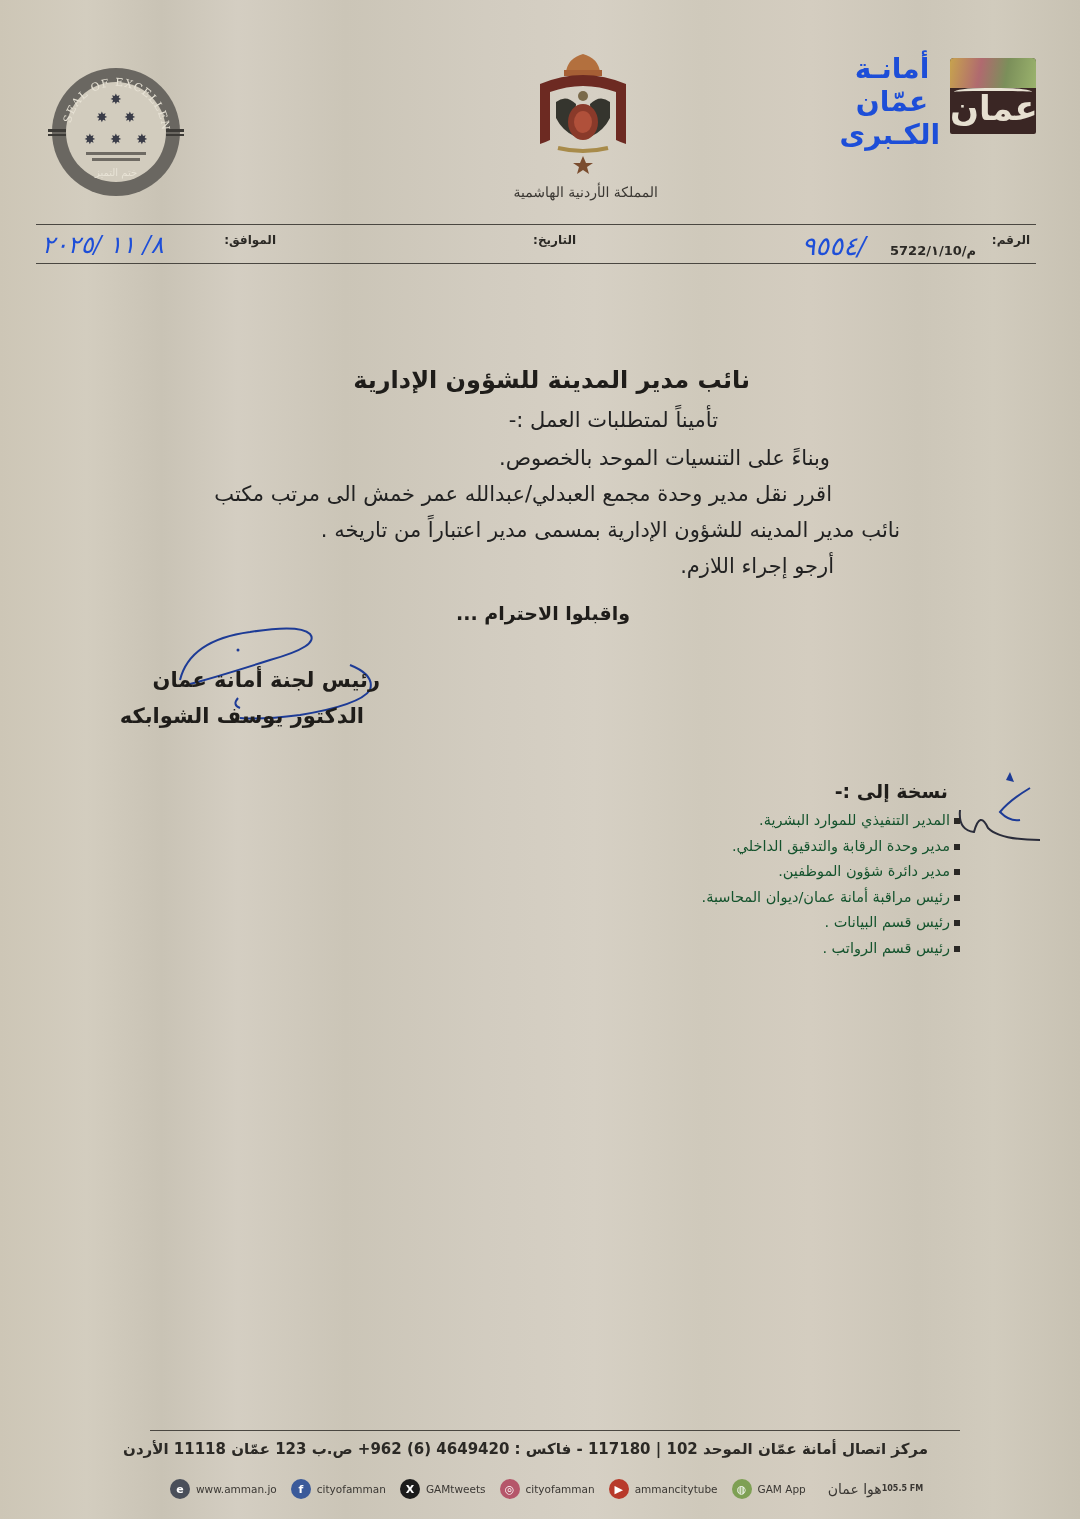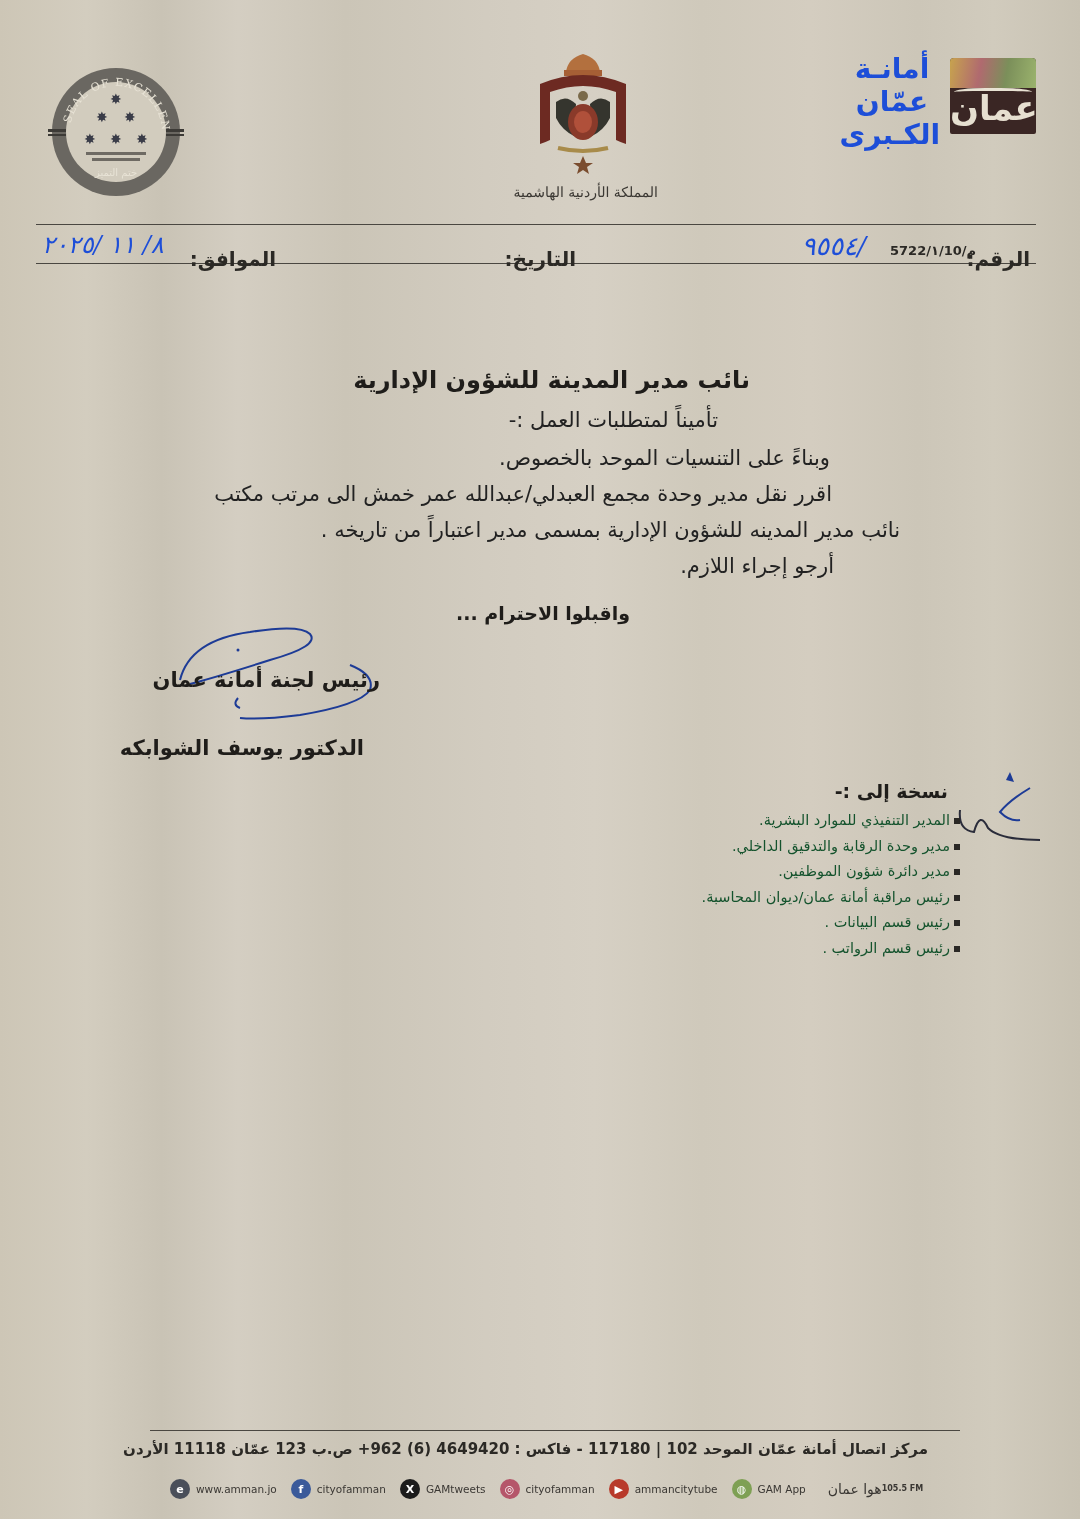--- a/index.html
+++ b/index.html
@@ -43,34 +43,34 @@
     font-size: 14px; color: #3b3833; font-family: "DejaVu Serif", serif; letter-spacing: -0.5px;
   }
 
   .seal { position: absolute; left: 48px; top: 64px; width: 136px; height: 136px; }
 
   
   .ref-bar {
     position: absolute; left: 36px; right: 44px; top: 224px; height: 40px;
     border-top: 1.5px solid #4a4741; border-bottom: 1.5px solid #4a4741;
   }
-  .ref-label { position: absolute; top: 22px; font-size: 20px; font-weight: bold; color: #2b2925; direction: rtl; }
+  .ref-label { position: absolute; top: 8px; font-size: 12px; font-weight: bold; color: #2b2925; direction: rtl; }
   .ref-number { position: absolute; right: 60px; top: 18px; font-size: 13px; font-weight: bold; color: #2b2925; direction: ltr; }
   .hand { color: #1d4ed8; font-family: "DejaVu Serif", serif; font-style: italic; }
   .ref-hand { position: absolute; right: 170px; top: 6px; font-size: 26px; letter-spacing: 2px; }
   .date-hand { position: absolute; left: 6px; top: 6px; font-size: 24px; letter-spacing: 1px; }
   .subject {
     position: absolute; right: 330px; top: 366px; font-size: 24px; font-weight: bold;
     direction: rtl; white-space: nowrap;
   }
   .line { position: absolute; font-size: 21px; direction: rtl; white-space: nowrap; color: #222; }
   .regards { position: absolute; right: 450px; top: 602px; font-size: 19px; font-weight: bold; direction: rtl; white-space: nowrap; }
 
   .signer-title { position: absolute; right: 700px; top: 668px; font-size: 21px; font-weight: bold; direction: rtl; white-space: nowrap; }
-  .signer-name { position: absolute; right: 716px; top: 736px; font-size: 21px; font-weight: bold; direction: rtl; white-space: nowrap; }
+  .signer-name { position: absolute; right: 716px; top: 704px; font-size: 21px; font-weight: bold; direction: rtl; white-space: nowrap; }
   .signature { position: absolute; left: 150px; top: 620px; width: 240px; height: 110px; }
 
   .cc-title { position: absolute; right: 132px; top: 780px; font-size: 19px; font-weight: bold; direction: rtl; white-space: nowrap; }
   .cc-list { position: absolute; right: 120px; top: 808px; direction: rtl; list-style: none; }
   .cc-list li { font-size: 14.5px; line-height: 25.5px; white-space: nowrap; color: #14532d; }
   .cc-list li .bullet { display: inline-block; width: 6px; height: 6px; background: #2a2825; margin-left: 4px; vertical-align: middle; }
   .initials { position: absolute; right: 30px; top: 770px; width: 110px; height: 90px; }
 
   
   .footer-rule { position: absolute; left: 150px; right: 120px; top: 1430px; border-top: 1.5px solid #4a4741; }

